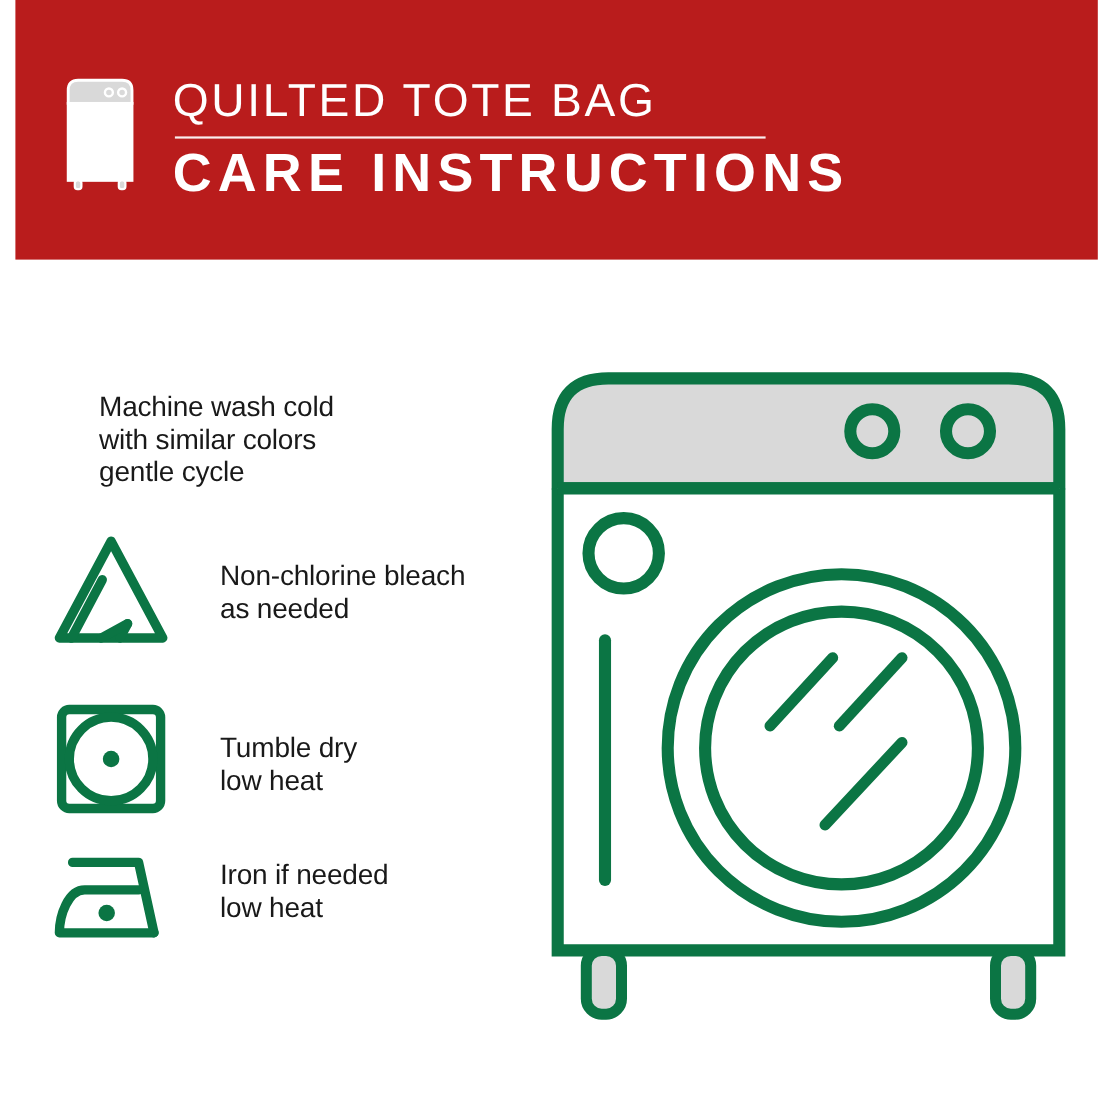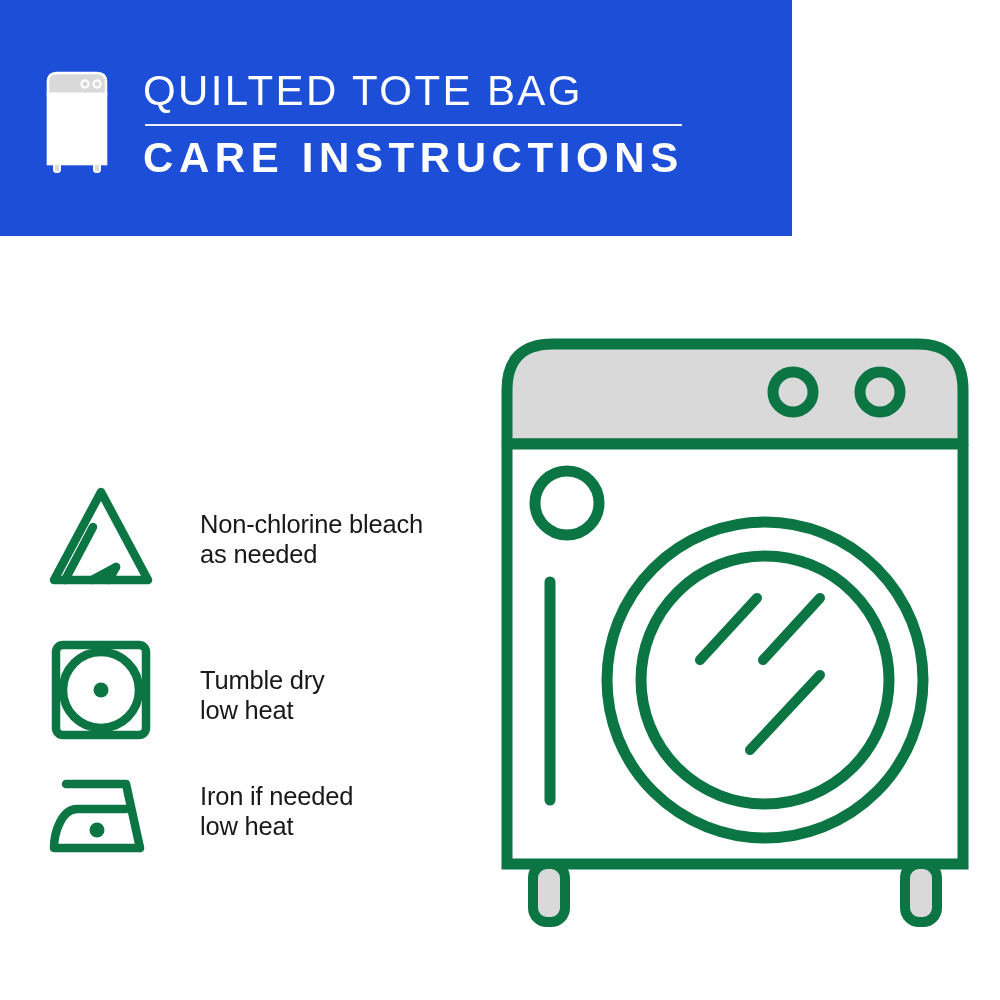--- a/index.html
+++ b/index.html
@@ -16,24 +16,24 @@
   #page {
     position: relative;
     width: 1000px;
     height: 1000px;
     background: #ffffff;
   }
 
   
   #header-band {
     position: absolute;
-    left: 0; top: 0;
-    width: 792px;
+    left: 14px; top: 0;
+    width: 984px;
     height: 236px;
-    background: #1d4ed8;
+    background: #b91c1c;
   }
   #header-icon {
     position: absolute;
     left: 44px;
     top: 68px;
     width: 66px;
     height: 106px;
   }
   #header-text-block {
     position: absolute;
@@ -52,21 +52,21 @@
   }
   #title-divider {
     width: 537px;
     height: 2px;
     background: #ffffff;
     margin: 8px 0 6px 2px;
     opacity: 0.92;
   }
   #title-line2 {
     color: #ffffff;
-    font-size: 42px;
+    font-size: 49px;
     line-height: 52px;
     font-weight: 600;
     letter-spacing: 5.6px;
     white-space: nowrap;
     font-family: "Liberation Sans", sans-serif;
   }
 
   
   #care-list {
     position: absolute;
@@ -149,20 +149,23 @@
     <div id="header-text-block">
       <div id="title-line1">QUILTED TOTE BAG</div>
       <div id="title-divider"></div>
       <div id="title-line2">CARE INSTRUCTIONS</div>
     </div>
   </div>
 
   <div id="care-list">
 
     <div class="care-row" id="row-0">
+      <div class="care-text">Machine wash cold
+with similar colors
+gentle cycle</div>
     </div>
 
     <div class="care-row" id="row-1">
       <div class="care-symbol">
         <svg viewBox="0 0 110 104" width="110" height="104" xmlns="http://www.w3.org/2000/svg">
           <g fill="none" stroke="#0B7544" stroke-width="8.5" stroke-linejoin="round" stroke-linecap="round">
             <path d="M53 8 L100 96 L6 96 Z"></path>
             <line x1="45" y1="43" x2="17" y2="96"></line>
             <line x1="68" y1="83" x2="61" y2="96"></line>
             <line x1="68" y1="83" x2="44" y2="96"></line>

